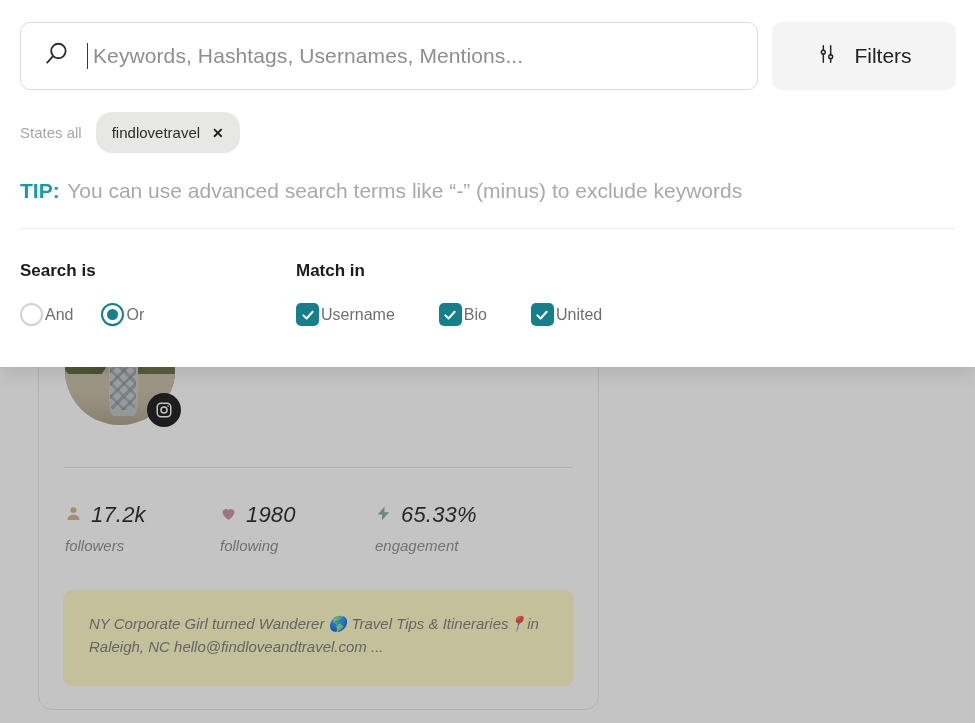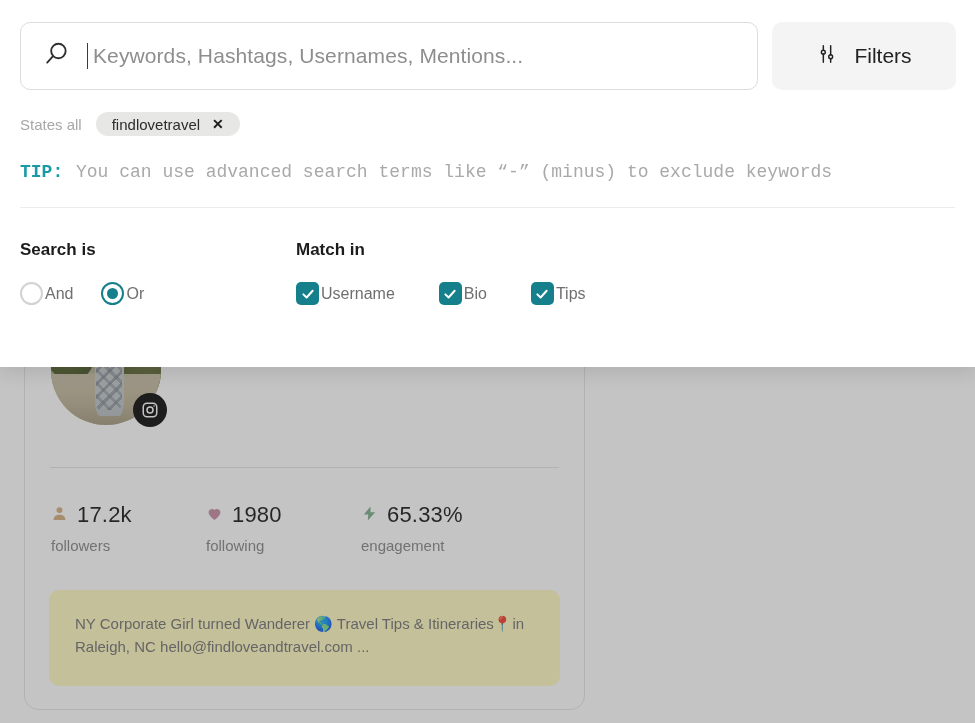--- a/index.html
+++ b/index.html
@@ -22,28 +22,29 @@
   .results-area {
     position: absolute;
     left: 0; top: 0;
     width: 975px; height: 723px;
     background: #ffffff;
   }
 
   
   .profile-card {
     position: absolute;
-    left: 24px;
+    left: 38px;
     top: 300px;
     width: 561px;
     height: 410px;
     background: #ffffff;
     border: 1px solid #e6e6e6;
     border-radius: 14px;
     overflow: hidden;
+    font-style: italic;
   }
 
   .card-head {
     position: relative;
     height: 166px;
     padding: 18px 24px 0 24px;
   }
 
   .avatar-wrap {
     position: absolute;
@@ -217,41 +218,40 @@
     padding: 22px 20px 0 20px;
   }
   .clear-all {
     font-size: 15px;
     color: #a7a7a7;
     cursor: pointer;
   }
   .chip {
     background: #e7e7e5;
     border-radius: 16px;
-    height: 24px;
+    height: 41px;
     display: inline-flex;
     align-items: center;
     gap: 12px;
     padding: 0 16px;
     font-size: 15px;
     color: #2c2c2c;
   }
   .chip-x {
     font-size: 14px;
     color: #1a1a1a;
     font-weight: 700;
     line-height: 1;
     cursor: pointer;
   }
 
   .tip-row {
     padding: 26px 20px 0 20px;
-    font-size: 18px;
+    font-size: 21px;
     color: #a9a9a9;
-    font-family: Liberation Mono, monospace;
   }
   .tip-label {
     color: #1a9aa6;
     font-weight: 700;
     margin-right: 2px;
   }
 
   .panel-divider {
     height: 1px;
     background: #ececec;
@@ -479,19 +479,19 @@
             </span>
             <span class="opt-text">Bio</span>
           </label>
 
           <label class="opt-item">
             <span class="checkbox">
               <svg width="14" height="14" viewBox="0 0 24 24" fill="none" stroke="#ffffff" stroke-width="3.4" stroke-linecap="round" stroke-linejoin="round">
                 <polyline points="4,12.6 9.6,18 20,6.4"></polyline>
               </svg>
             </span>
-            <span class="opt-text">Tips</span>
+            <span class="opt-text">United</span>
           </label>
         </div>
       </div>
     </div>
   </div>
 </div>
 
 </body></html>

